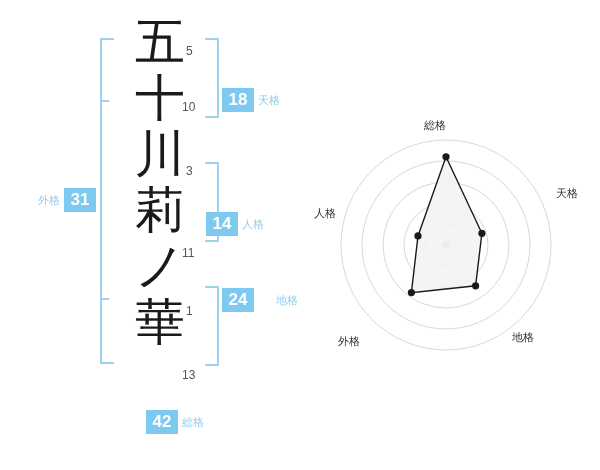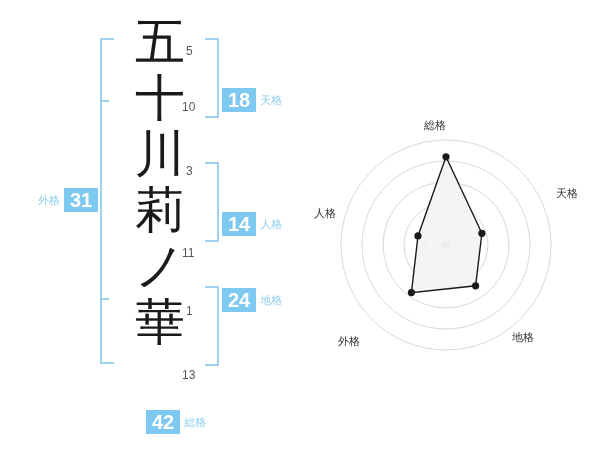--- a/index.html
+++ b/index.html
@@ -62,21 +62,21 @@
 
   
   .chip {
     position: absolute;
     display: flex;
     align-items: center;
   }
   .chip .val {
     background: #7ec9ef;
     color: #ffffff;
-    font-size: 20px;
+    font-size: 17px;
     font-weight: bold;
     padding: 2px 6px;
     min-width: 20px;
     text-align: center;
     line-height: 20px;
   }
   .chip .lbl {
     color: #8fd0ef;
     font-size: 11px;
     margin-left: 4px;
@@ -134,26 +134,26 @@
 
     <div class="brk" style="left:205px; top:162px; width:12px; height:76px; border-right-width:2px; border-top-width:2px; border-bottom-width:2px;"></div>
 
     <div class="brk" style="left:205px; top:286px; width:12px; height:76px; border-right-width:2px; border-top-width:2px; border-bottom-width:2px;"></div>
 
     <div class="chip" style="left:222px; top:88px;">
       <span class="val">18</span>
       <span class="lbl">天格</span>
     </div>
 
-    <div class="chip" style="left:222px; top:212px;">
+    <div class="chip" style="left:206px; top:212px;">
       <span class="val">14</span>
       <span class="lbl">人格</span>
     </div>
 
-    <div class="chip" style="left:222px; top:288px;">
+    <div class="chip" style="left:222px; top:288px;gap:18px;">
       <span class="val">24</span>
       <span class="lbl">地格</span>
     </div>
 
     <div class="chip left" style="left:38px; top:188px;">
       <span class="lbl">外格</span>
       <span class="val">31</span>
     </div>
 
     <div class="chip" style="left:146px; top:410px;">

